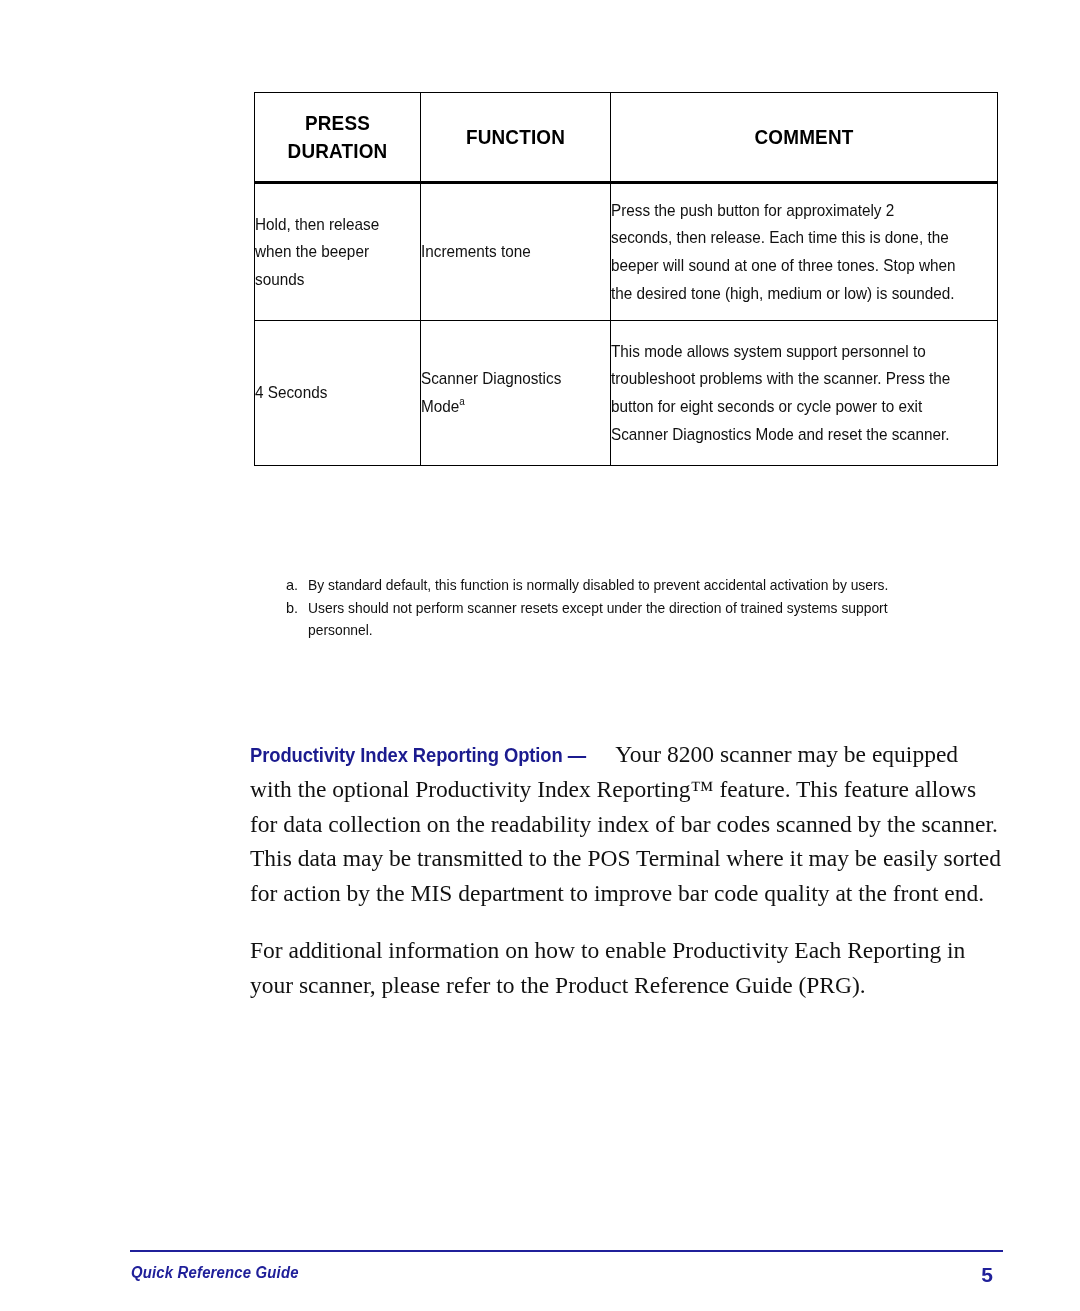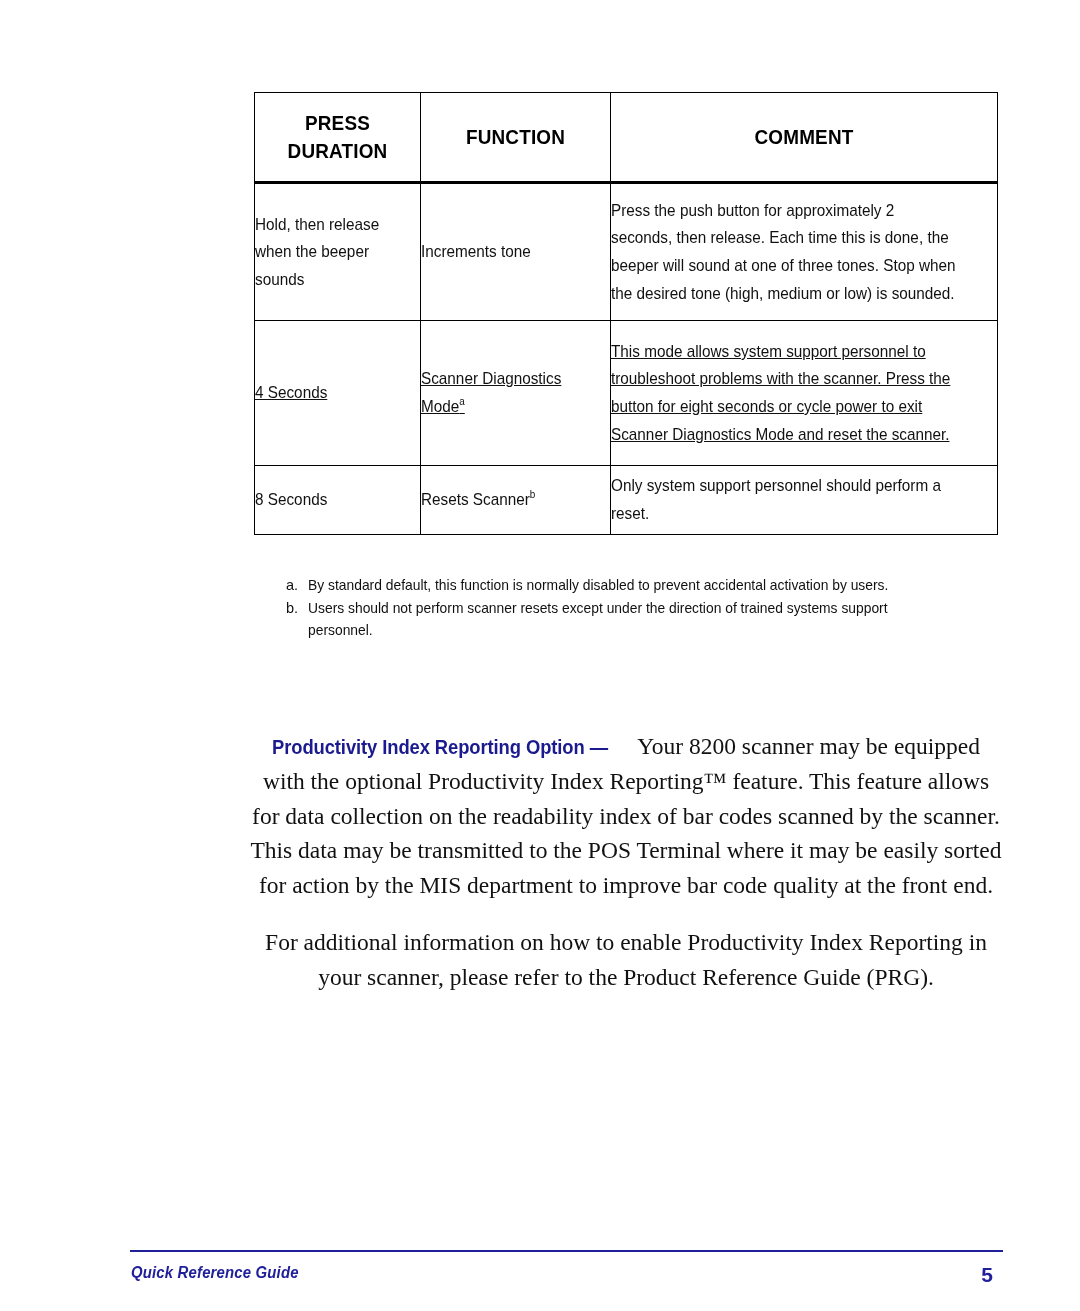--- a/index.html
+++ b/index.html
@@ -60,21 +60,21 @@
   tbody td .cell {
     display: block;
     transform: scaleX(0.9);
     transform-origin: left center;
   }
   .pad-a { padding: 10px 0 10px 12px; }
   .pad-b { padding: 10px 0 10px 12px; }
   .pad-c { padding: 11px 14px 11px 14px; margin-left: 25px; }
 
   .row1 td { height: 136px; }
-  .row2 td { height: 144px; text-decoration: underline; }
+  .row2 td { height: 144px; }
   .row3 td { height: 68px; }
 
   sup.fn {
     font-size: 11px;
     vertical-align: super;
     line-height: 0;
   }
 
   
   .footnotes {
@@ -107,22 +107,22 @@
     position: absolute;
     left: 250px;
     top: 729px;
     width: 752px;
   }
   .para {
     font-family: "Liberation Serif", "DejaVu Serif", serif;
     font-size: 23.5px;
     line-height: 1.48;
     color: #111;
-    margin: 0 0 22px 0;
-    text-align: center;
+    margin: 8px 0 22px 0;
+    text-align: left;
   }
   .lead-in {
     font-family: "Liberation Sans", "DejaVu Sans", sans-serif;
     font-weight: bold;
     font-size: 20px;
     color: #1b1b8f;
     letter-spacing: -0.1px;
   }
   .lead-in .li-inner { display: inline-block; transform: scaleX(0.92); transform-origin: left center; }
 
@@ -199,46 +199,35 @@
         <td class="pad-a">
           <span class="cell">4 Seconds</span>
         </td>
         <td class="pad-b">
           <span class="cell"><span>Scanner Diagnostics Mode</span><sup class="fn">a</sup></span>
         </td>
         <td class="pad-c">
           <span class="cell">This mode allows system support personnel to troubleshoot problems with the scanner. Press the button for eight seconds or cycle power to exit Scanner Diagnostics Mode and reset the scanner.</span>
         </td>
       </tr>
-      <tr class="row3">
-        <td class="pad-a">
-          <span class="cell">8 Seconds</span>
-        </td>
-        <td class="pad-b">
-          <span class="cell"><span>Resets Scanner</span><sup class="fn">b</sup></span>
-        </td>
-        <td class="pad-c">
-          <span class="cell">Only system support personnel should perform a reset.</span>
-        </td>
-      </tr>
     </tbody>
   </table>
 </div>
 
 <div class="footnotes">
   <div class="footnote">
     <span class="fn-mark">a.</span>
     <span class="fn-text">By standard default, this function is normally disabled to prevent accidental activation by users.</span>
   </div>
   <div class="footnote">
     <span class="fn-mark">b.</span>
     <span class="fn-text">Users should not perform scanner resets except under the direction of trained systems support personnel.</span>
   </div>
 </div>
 
 <div class="body-copy">
   <p class="para"><span class="lead-in"><span class="li-inner">Productivity Index Reporting Option —</span></span><span>Your 8200 scanner may be equipped with the optional Productivity Index Reporting™ feature. This feature allows for data collection on the readability index of bar codes scanned by the scanner. This data may be transmitted to the POS Terminal where it may be easily sorted for action by the MIS department to improve bar code quality at the front end.</span></p>
-  <p class="para">For additional information on how to enable Productivity Index Reporting in your scanner, please refer to the Product Reference Guide (PRG).</p>
+  <p class="para">For additional information on how to enable Productivity Each Reporting in your scanner, please refer to the Product Reference Guide (PRG).</p>
 </div>
 
 <div class="footer-rule"></div>
 <div class="footer-left"><span class="fl-inner">Quick Reference Guide</span></div>
 <div class="footer-page">5</div>
 
 </body></html>

